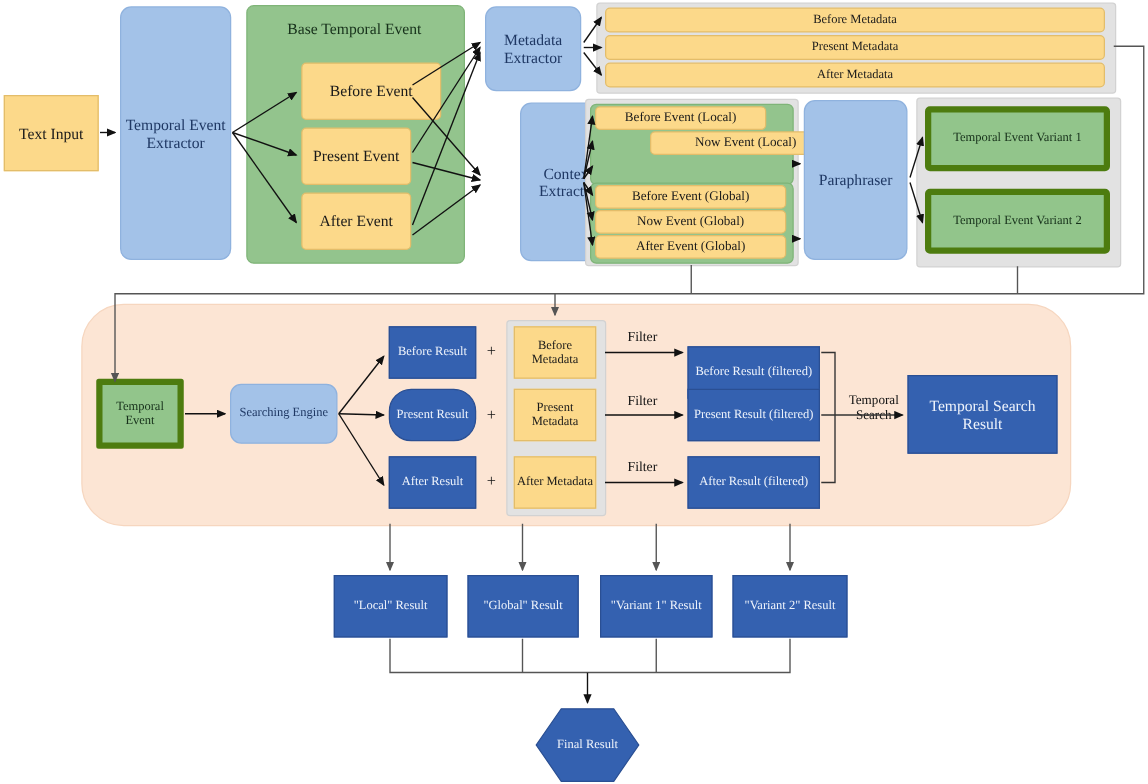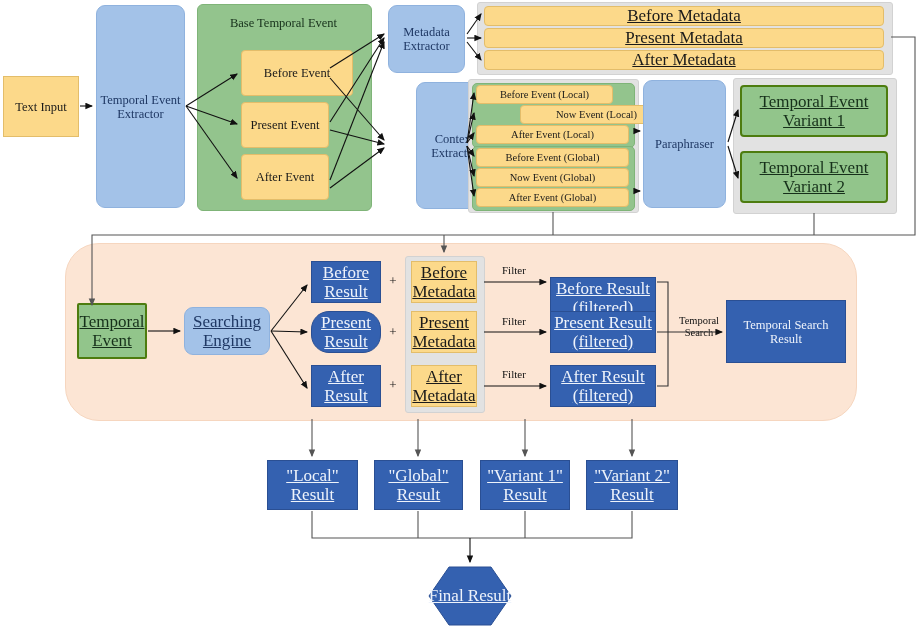--- a/index.html
+++ b/index.html
@@ -7,27 +7,27 @@
   #stage{position:relative;width:918px;height:627px;}
   .node{position:absolute;box-sizing:border-box;display:flex;align-items:center;justify-content:center;text-align:center;line-height:1.12;}
   .lbl{display:block;}
 
   
   .blue{background:#a3c2e8;color:#1f3864;border:1px solid #8fb2de;}
   .blue-r{border-radius:9px;}
   .dblue{background:#3461b0;color:#eef3fb;border:1px solid #2a4f93;}
   .yellow{background:#fcd98a;color:#1a1a1a;border:1px solid #e3bd6a;}
   .yellow-r{border-radius:4px;}
-  .green{background:#92c58b;color:#16301a;border:2px solid #4d7c0f;}
+  .green{background:#92c58b;color:#16301a;border:5px solid #4d7c0f;}
   .greenpanel{background:#93c48d;border:1px solid #7fb478;border-radius:6px;}
   .greybox{background:#e2e2e2;border:1px solid #d2d2d2;border-radius:3px;}
   .greenframe{background:#93c48d;border:1px solid #7fb478;border-radius:5px;}
   .peach{background:#fce5d4;border:1px solid #f6d6bf;border-radius:34px;}
 
-  .t11{font-size:17px;text-decoration:underline;}
+  .t11{font-size:10px;}
   .t12{font-size:12.5px;}
   .t13{font-size:13px;}
   .t10{font-size:10.5px;}
 
   svg.ov{position:absolute;left:0;top:0;width:918px;height:627px;pointer-events:none;}
   .edgetxt{position:absolute;font-size:11px;color:#111;font-family:"Liberation Serif",serif;white-space:nowrap;}
   .hex{position:absolute;}
 </style>
 </head>
 <body>
@@ -74,23 +74,20 @@
     <span class="lbl">After Metadata</span>
   </div>
 
   <div class="greybox" style="position:absolute;left:468px;top:79px;width:169px;height:132px;"></div>
   <div class="greenframe" style="position:absolute;left:472px;top:83px;width:161px;height:63px;"></div>
   <div class="node yellow yellow-r t10" style="left:476px;top:85px;width:137px;height:19px;">
     <span class="lbl">Before Event (Local)</span>
   </div>
   <div class="node yellow yellow-r t10" style="left:476px;top:105px;width:153px;height:19px;margin-left:44px;">
     <span class="lbl">Now Event (Local)</span>
-  </div>
-  <div class="node yellow yellow-r t10" style="left:476px;top:125px;width:153px;height:19px;">
-    <span class="lbl">After Event (Local)</span>
   </div>
   <div class="greenframe" style="position:absolute;left:472px;top:146px;width:161px;height:63px;"></div>
   <div class="node yellow yellow-r t10" style="left:476px;top:148px;width:153px;height:19px;">
     <span class="lbl">Before Event (Global)</span>
   </div>
   <div class="node yellow yellow-r t10" style="left:476px;top:168px;width:153px;height:19px;">
     <span class="lbl">Now Event (Global)</span>
   </div>
   <div class="node yellow yellow-r t10" style="left:476px;top:188px;width:153px;height:19px;">
     <span class="lbl">After Event (Global)</span>

